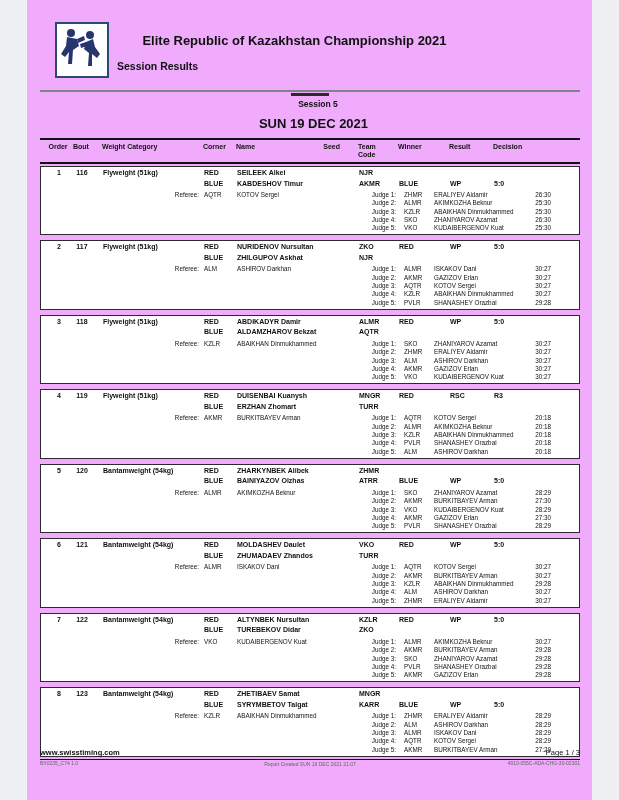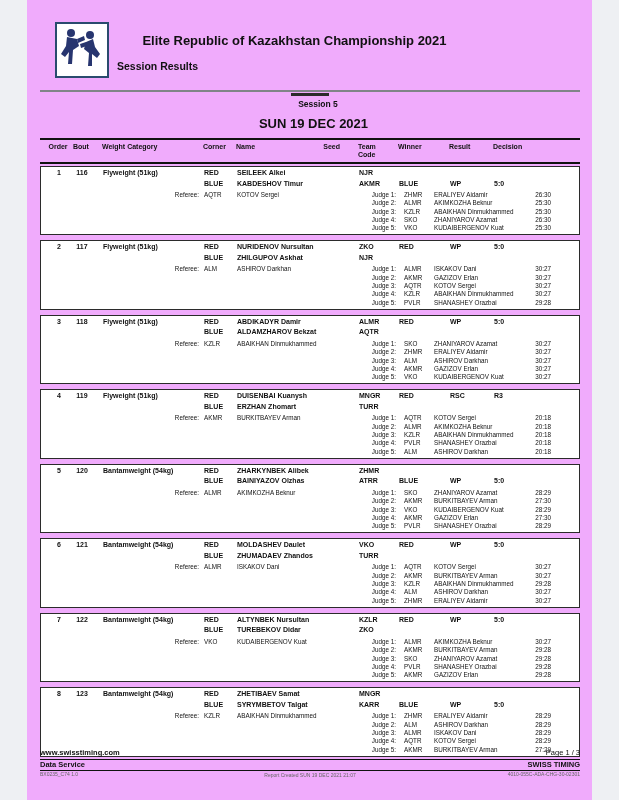--- a/index.html
+++ b/index.html
@@ -609,24 +609,20 @@
 </div>
     </div>
   </div>
 </div>
 
   <div class="footer">
     <div class="f-row1">
       <span class="f-left">www.swisstiming.com</span>
       <span class="f-right">Page 1 / 3</span>
     </div>
-    <div class="f-row2">
-      <span class="f-left">Data Service</span>
-      <span class="f-right b">SWISS TIMING</span>
-    </div>
     <div class="f-row3">
       <span class="f-left" style="font-weight:normal">BX0235_C74 1.0</span>
       <span class="f-center">Report Created SUN 19 DEC 2021 21:07</span>
       <span class="f-right">4010-055C-ADA-CHG-30-02301</span>
     </div>
   </div>
 
 </div>
 
 </body></html>

